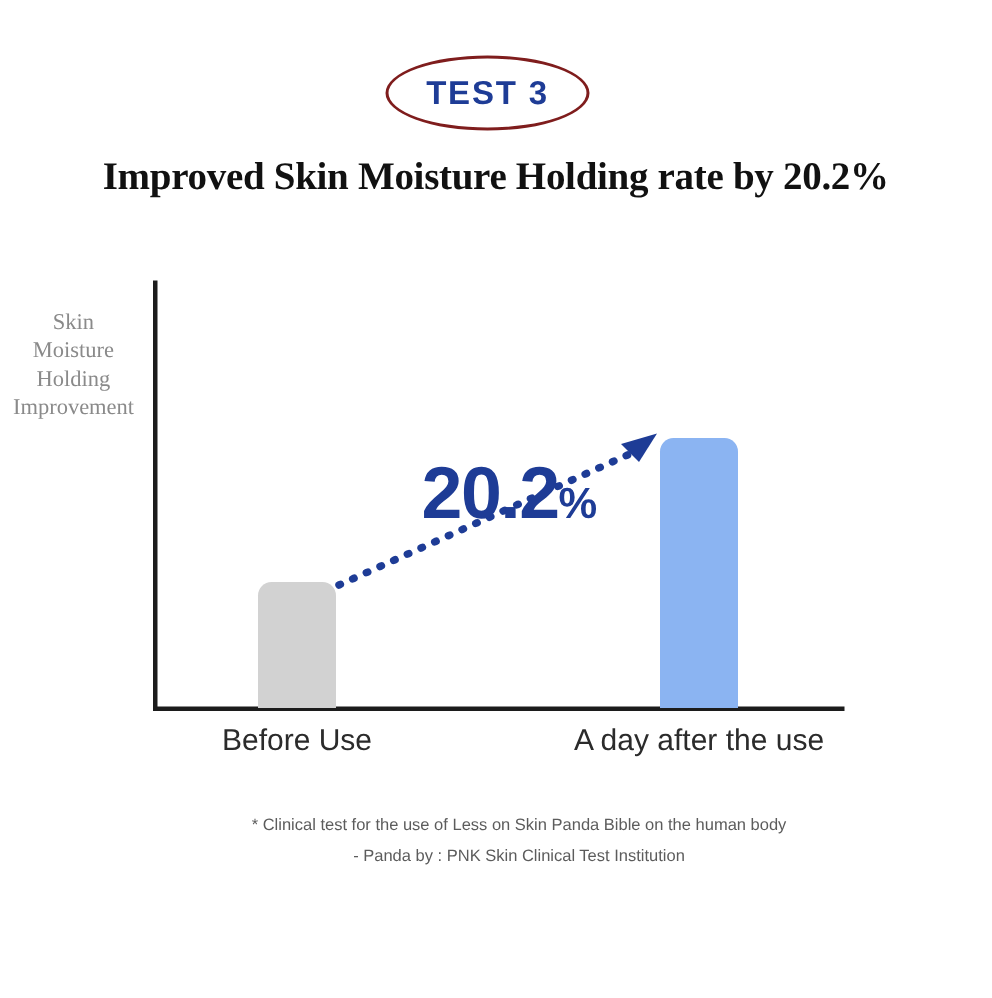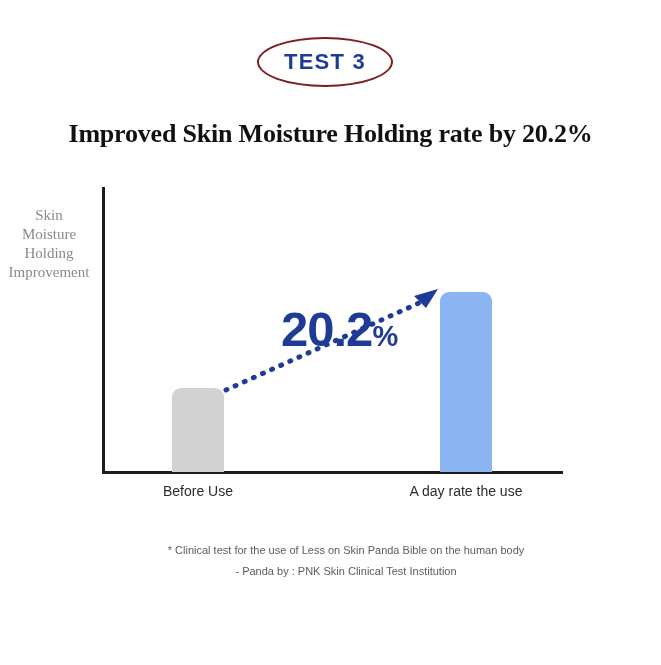--- a/index.html
+++ b/index.html
@@ -37,21 +37,21 @@
     letter-spacing: 1.2px;
     color: #1E3C96;
     line-height: 1;
     padding-bottom: 1px;
   }
 
   
   #headline {
     position: absolute;
     left: 0;
-    top: 119px;
+    top: 103px;
     width: 661px;
     text-align: center;
     font-family: "Liberation Serif", serif;
     font-weight: bold;
     font-size: 26px;
     color: #111111;
     letter-spacing: -0.2px;
     white-space: nowrap;
   }
 
@@ -109,21 +109,21 @@
     top: 292px;
     width: 52px;
     height: 180px;
     background: #8bb4f2;
   }
 
   .tick-label {
     position: absolute;
     top: 483px;
     font-family: "Liberation Sans", sans-serif;
-    font-size: 14px;
+    font-size: 20px;
     color: #2b2b2b;
     text-align: center;
     white-space: nowrap;
   }
   #tick-before { left: 98px; width: 200px; }
   #tick-after  { left: 366px; width: 200px; }
 
   #arrow-svg {
     position: absolute;
     left: 0;
@@ -180,21 +180,21 @@
     <div>Skin</div>
     <div>Moisture</div>
     <div>Holding</div>
     <div>Improvement</div>
   </div>
 
   <div class="bar" id="bar-before"></div>
   <div class="bar" id="bar-after"></div>
 
   <div class="tick-label" id="tick-before">Before Use</div>
-  <div class="tick-label" id="tick-after">A day rate the use</div>
+  <div class="tick-label" id="tick-after">A day after the use</div>
 
   <svg id="arrow-svg" viewBox="0 0 661 665">
     <line x1="226" y1="390" x2="428" y2="299" stroke="#1E3C96" stroke-width="5" stroke-linecap="round" stroke-dasharray="1 9"></line>
     <polygon points="438,289 414,296 426,308" fill="#1E3C96"></polygon>
   </svg>
 
   <div id="delta-value">
     <span id="delta-number">20.2</span><span id="delta-percent">%</span>
   </div>
 </div>

